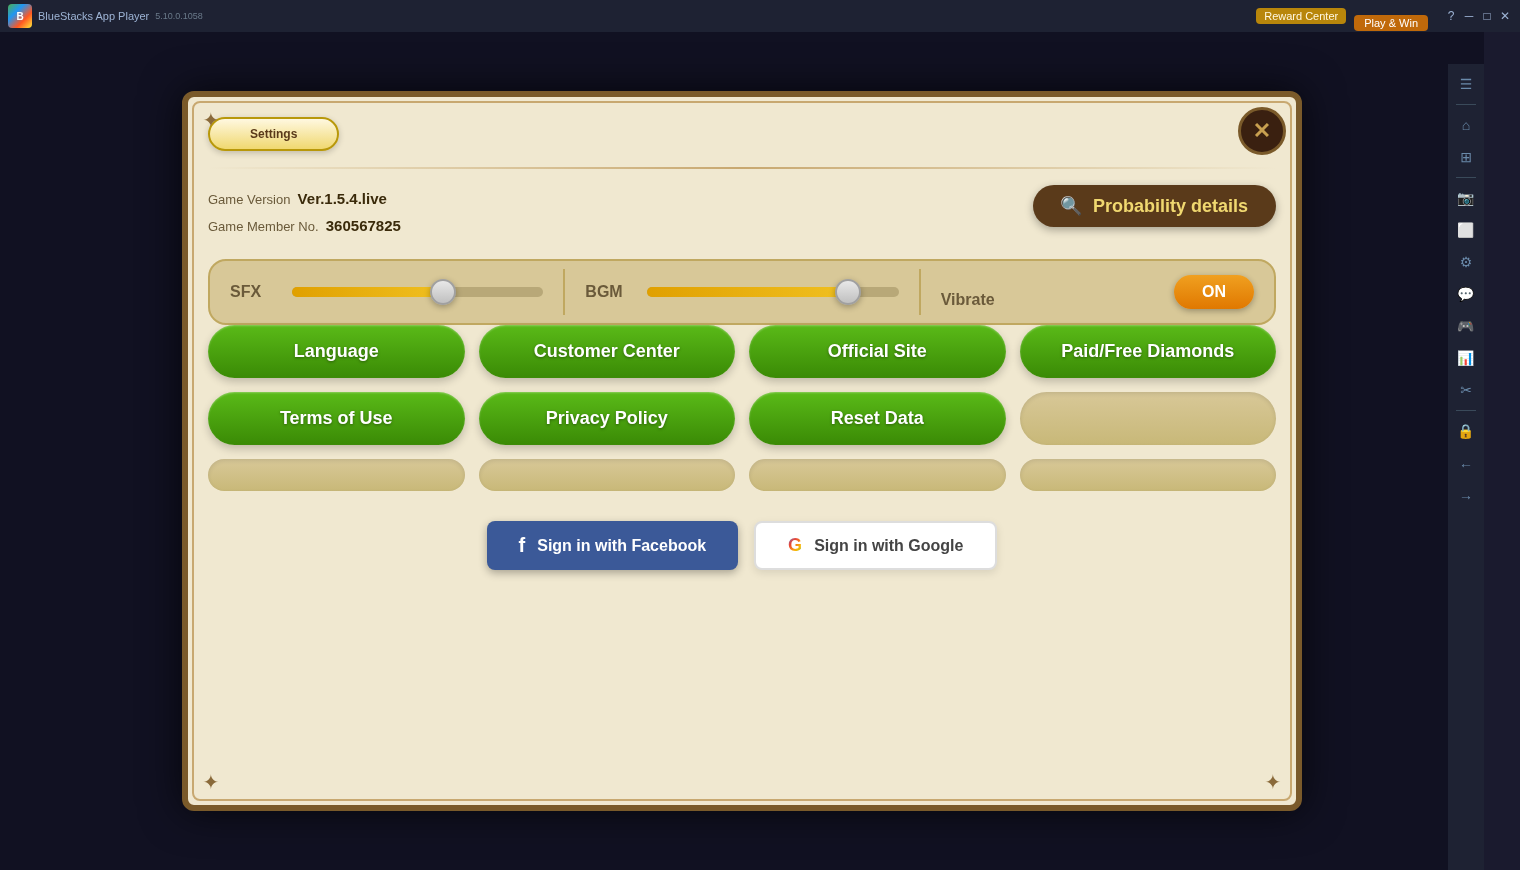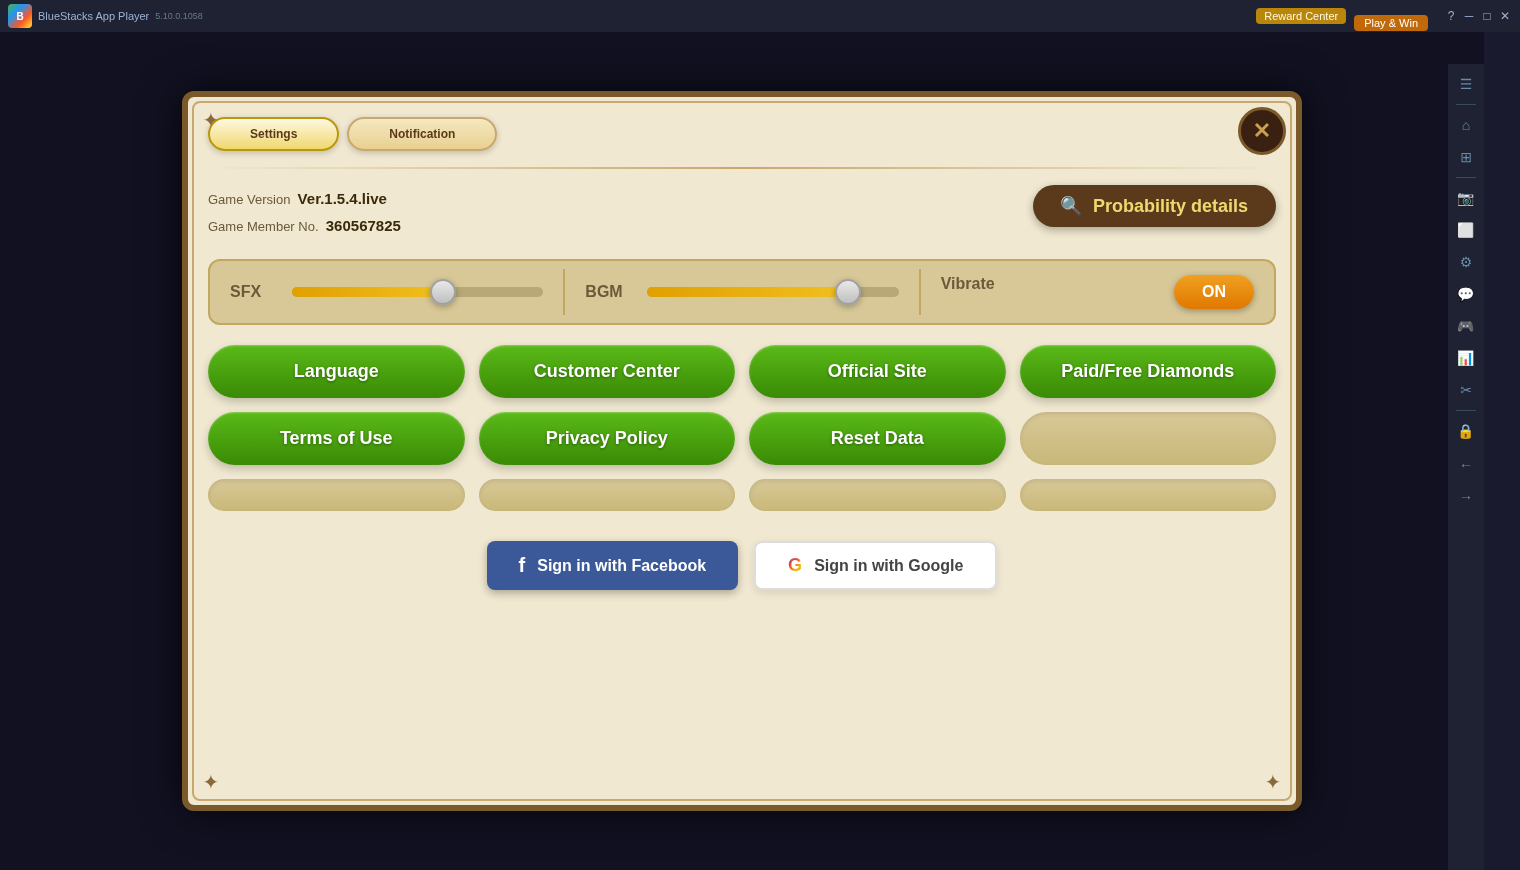--- a/index.html
+++ b/index.html
@@ -256,23 +256,22 @@
       align-items: center;
       gap: 10px;
       box-shadow: 0 3px 8px rgba(0,0,0,0.3);
     }
 
     
     .sliders-row {
       display: flex;
       gap: 0;
       background: #d8c898;
-      border-radius: 12px;
+      border-radius: 18px;
       padding: 8px 0;
-      margin-bottom: 20px;
       border: 2px solid #c0a860;
     }
     .slider-section {
       flex: 1;
       display: flex;
       align-items: center;
       padding: 6px 20px;
       gap: 12px;
       border-right: 2px solid #c0a860;
     }
@@ -304,21 +303,21 @@
       height: 26px;
       border-radius: 50%;
       background: linear-gradient(180deg, #e8e8e8, #c0c0c0);
       border: 2px solid #a0a0a0;
       box-shadow: 0 2px 6px rgba(0,0,0,0.3);
       cursor: pointer;
     }
     .vibrate-section {
       flex: 1;
       display: flex;
-      align-items: flex-start;
+      align-items: flex-end;
       padding: 6px 20px;
       gap: 12px;
     }
     .vibrate-label {
       font-size: 16px;
       font-weight: bold;
       color: #6a5a3a;
       flex: 1;
     }
     .on-btn {
@@ -451,21 +450,20 @@
 
   <div class="dialog">
 
     <div class="corner tl">✦</div>
     <div class="corner tr">✦</div>
     <div class="corner bl">✦</div>
     <div class="corner br">✦</div>
 
     <div class="tabs">
       <button class="tab active">Settings</button>
-      <button class="tab">Notification</button>
     </div>
 
     <button class="close-btn">✕</button>
 
     <div class="divider"></div>
 
     <div class="info-row">
       <div class="version-info">
         <div>
           <span>Game Version</span>&nbsp;

